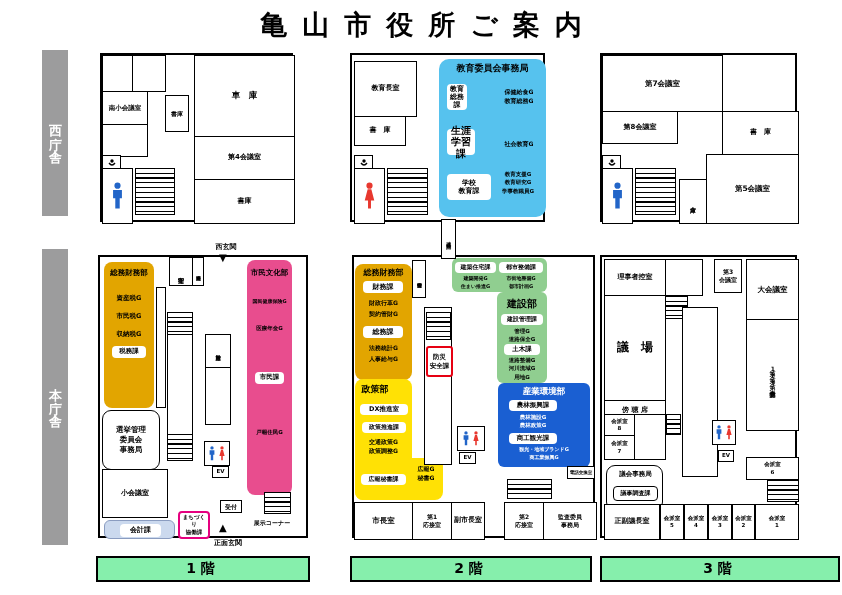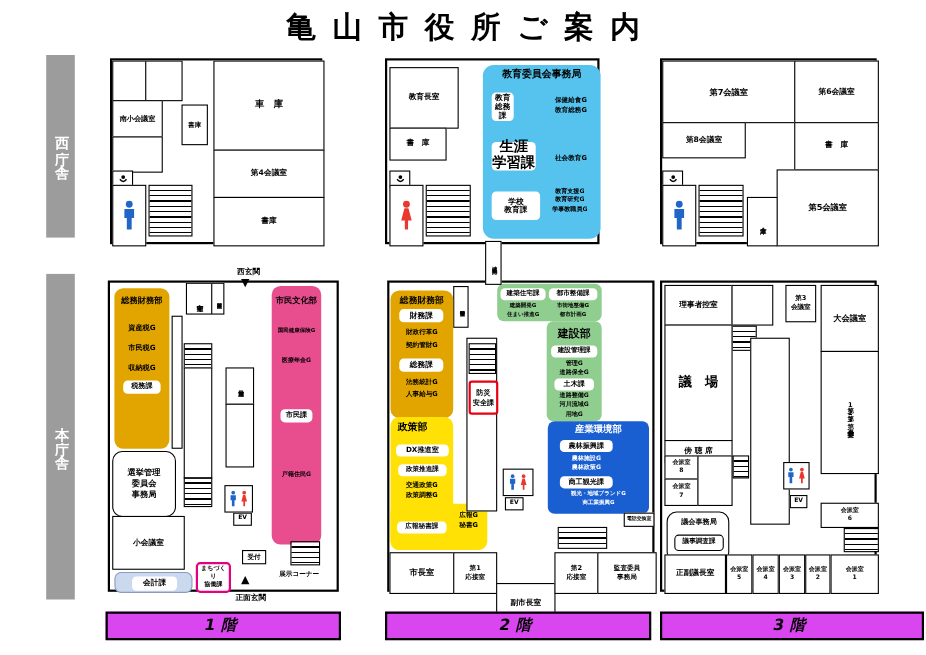--- a/index.html
+++ b/index.html
@@ -16,21 +16,21 @@
   .vtext{writing-mode:vertical-rl;text-orientation:upright;letter-spacing:1px;}
   .cbox{position:absolute;border-radius:8px;box-sizing:border-box;}
   .ct{position:absolute;text-align:center;white-space:pre-line;line-height:1.2;}
   .pill{position:absolute;background:#fff;border-radius:4px;display:flex;align-items:center;justify-content:center;
         text-align:center;white-space:pre-line;line-height:1.15;box-sizing:border-box;color:#000;}
   .grp{position:absolute;text-align:center;white-space:pre-line;line-height:1.5;}
   .stairs{position:absolute;border:1.4px solid #000;box-sizing:border-box;
           background:repeating-linear-gradient(180deg,#fff 0 3.6px,#000 3.6px 4.8px);}
   .hall{position:absolute;border:1.4px solid #000;background:#fff;box-sizing:border-box;}
   .floorlbl{border:2.5px solid #000;display:flex;align-items:center;justify-content:center;
-            font-size:14px;letter-spacing:5px;background:#d946ef;font-style:italic;}
+            font-size:14px;letter-spacing:5px;background:#86efac;}
   .arrow{position:absolute;font-size:10px;line-height:1;}
   .person{display:block;}
   .tpair{position:absolute;border:1.4px solid #000;background:#fff;display:flex;align-items:center;justify-content:center;gap:2px;}
   .acc{position:absolute;border:1.2px solid #000;background:#fff;display:flex;align-items:center;justify-content:center;}
 </style>
 </head>
 <body>
 
 <div class="abs title">亀山市役所ご案内</div>
 
@@ -63,21 +63,21 @@
 
 <div class="abs plan" style="left:350px;top:53px;width:195px;height:169px;">
   <div class="room" style="left:2px;top:6px;width:63px;height:56px;font-size:7px;">教育長室</div>
   <div class="room" style="left:2px;top:61px;width:52px;height:30px;font-size:7px;">書　庫</div>
   <div class="cbox" style="left:87px;top:4px;width:107px;height:158px;background:#56C2EE;border-radius:10px;">
     <div class="ct" style="left:0;top:4px;width:107px;font-size:9px;">教育委員会事務局</div>
     <div class="pill" style="left:8px;top:25px;width:20px;height:26px;font-size:7px;">教育
 総務課</div>
     <div class="grp" style="left:54px;top:28px;width:52px;font-size:6px;">保健給食G
 教育総務G</div>
-    <div class="pill" style="left:8px;top:70px;width:40px;height:26px;font-size:13px;">生涯
+    <div class="pill" style="left:8px;top:70px;width:28px;height:26px;font-size:10px;">生涯
 学習課</div>
     <div class="grp" style="left:54px;top:80px;width:52px;font-size:6px;">社会教育G</div>
     <div class="pill" style="left:8px;top:115px;width:44px;height:26px;font-size:7px;">学校
 教育課</div>
     <div class="grp" style="left:52px;top:111px;width:54px;font-size:5.5px;">教育支援G
 教育研究G
 学事教職員G</div>
   </div>
   <div class="acc" style="left:2px;top:100px;width:17px;height:14px;">
     <svg width="10" height="9" viewBox="0 0 10 9">
@@ -91,21 +91,20 @@
         <path d="M7.5 10 h5 l4 15 h-4.5 v11 h-4 v-11 h-4.5 z" fill="#E8382F"></path>
       </svg>
   </div>
   <div class="stairs" style="left:35px;top:113px;width:41px;height:47px;"></div>
 </div>
 
 <div class="abs room vtext" style="left:441px;top:219px;width:15px;height:40px;font-size:5px;z-index:3;">連絡通路</div>
 
 <div class="abs plan" style="left:600px;top:53px;width:197px;height:169px;">
   <div class="room" style="left:0;top:0;width:121px;height:57px;font-size:7.5px;">第7会議室</div>
-  <div class="room" style="left:120px;top:0;width:77px;height:57px;font-size:7px;">第6会議室</div>
   <div class="room" style="left:0;top:56px;width:76px;height:33px;font-size:7px;">第8会議室</div>
   <div class="room" style="left:120px;top:56px;width:77px;height:44px;font-size:7px;">書　庫</div>
   <div class="room" style="left:104px;top:99px;width:93px;height:70px;font-size:7.5px;">第5会議室</div>
   <div class="room vtext" style="left:77px;top:124px;width:28px;height:45px;font-size:6px;">倉庫</div>
   <div class="acc" style="left:0;top:100px;width:17px;height:14px;">
     <svg width="10" height="9" viewBox="0 0 10 9">
         <circle cx="5" cy="2" r="1.7" fill="#000"></circle>
         <path d="M2 4 Q5 8 8 4" fill="none" stroke="#000" stroke-width="1.3"></path>
       </svg>
   </div>
@@ -234,21 +233,21 @@
       </svg>
     <svg width="8" height="17" viewBox="0 0 20 38">
         <circle cx="10" cy="5" r="4.2" fill="#E8382F"></circle>
         <path d="M7.5 10 h5 l4 15 h-4.5 v11 h-4 v-11 h-4.5 z" fill="#E8382F"></path>
       </svg>
   </div>
   <div class="room" style="left:105px;top:195px;width:17px;height:12px;font-size:5.5px;">EV</div>
   <div class="room" style="left:0;top:245px;width:59px;height:38px;font-size:7.5px;">市長室</div>
   <div class="room" style="left:58px;top:245px;width:40px;height:38px;font-size:6px;">第1
 応接室</div>
-  <div class="room" style="left:97px;top:245px;width:54px;height:38px;font-size:7px;margin-top:28px;">副市長室</div>
+  <div class="room" style="left:97px;top:245px;width:34px;height:38px;font-size:7px;">副市長室</div>
   <div class="room" style="left:150px;top:245px;width:40px;height:38px;font-size:6px;">第2
 応接室</div>
   <div class="room" style="left:189px;top:245px;width:54px;height:38px;font-size:6px;">監査委員
 事務局</div>
 </div>
 
 <div class="abs plan" style="left:600px;top:255px;width:197px;height:283px;padding-left:44px;">
   <div class="room" style="left:2px;top:2px;width:62px;height:37px;font-size:7px;">理事者控室</div>
   <div class="room" style="left:63px;top:2px;width:38px;height:37px;"></div>
   <div class="stairs" style="left:63px;top:39px;width:23px;height:23px;"></div>

